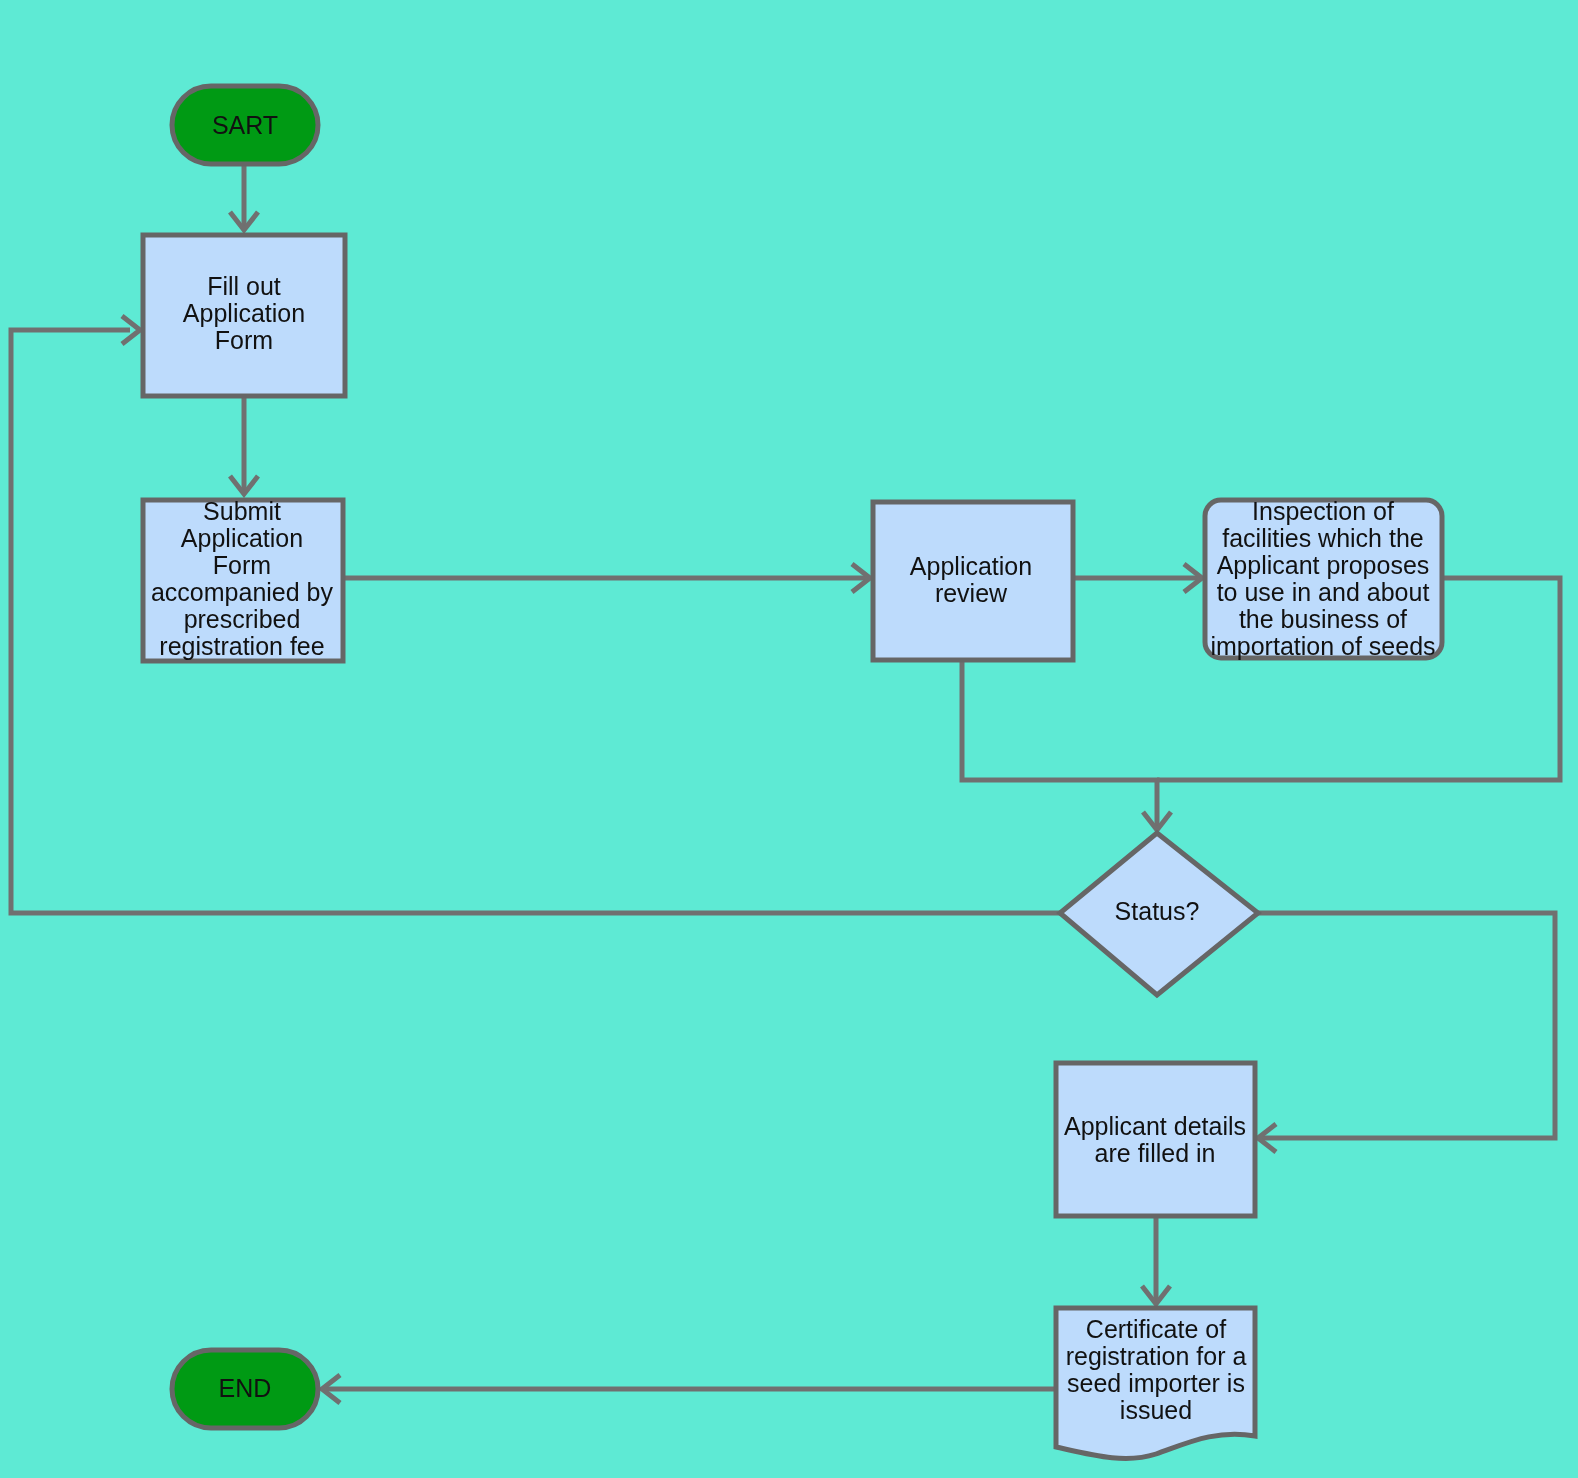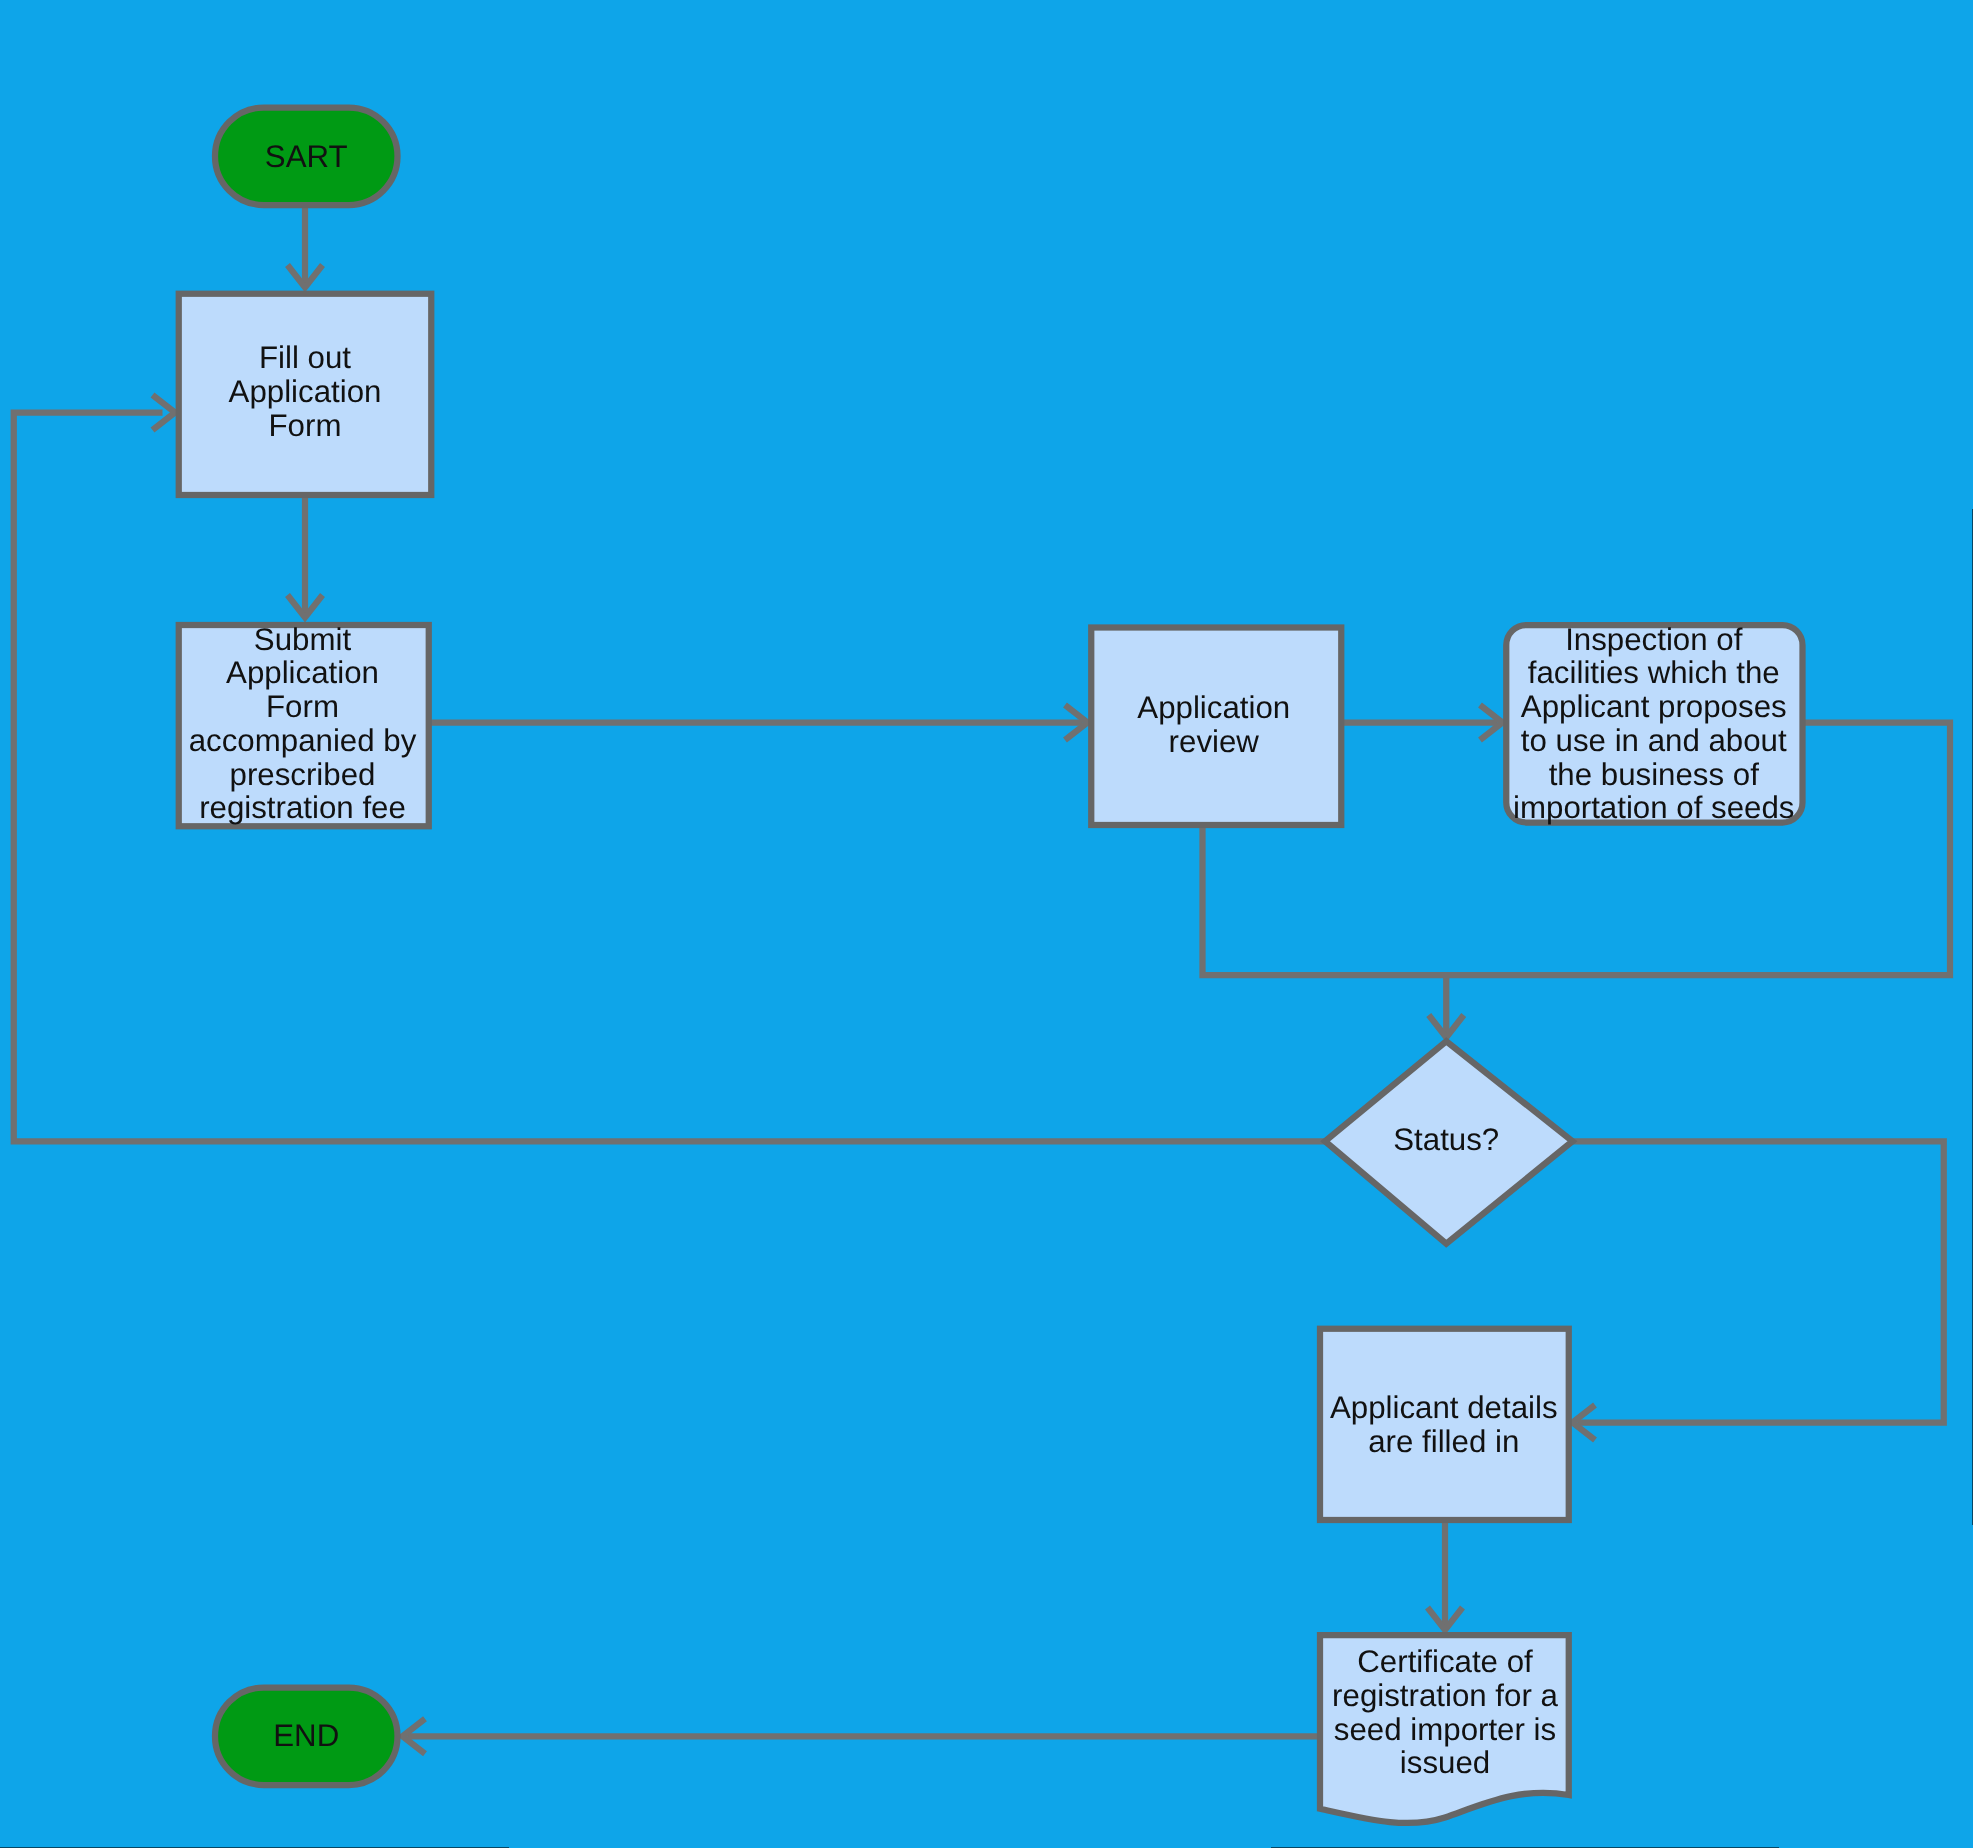--- a/index.html
+++ b/index.html
@@ -4,21 +4,21 @@
 <style>
   html, body {
     margin: 0;
     padding: 0;
     background: #000000;
   }
   #canvas-wrap {
     position: relative;
     width: 1578px;
     height: 1478px;
-    background: #0ea5e9;
+    background: #5eead4;
     overflow: hidden;
     font-family: "Liberation Sans", sans-serif;
   }
   svg#flow {
     position: absolute;
     top: 0;
     left: 0;
     width: 1578px;
     height: 1478px;
     display: block;

